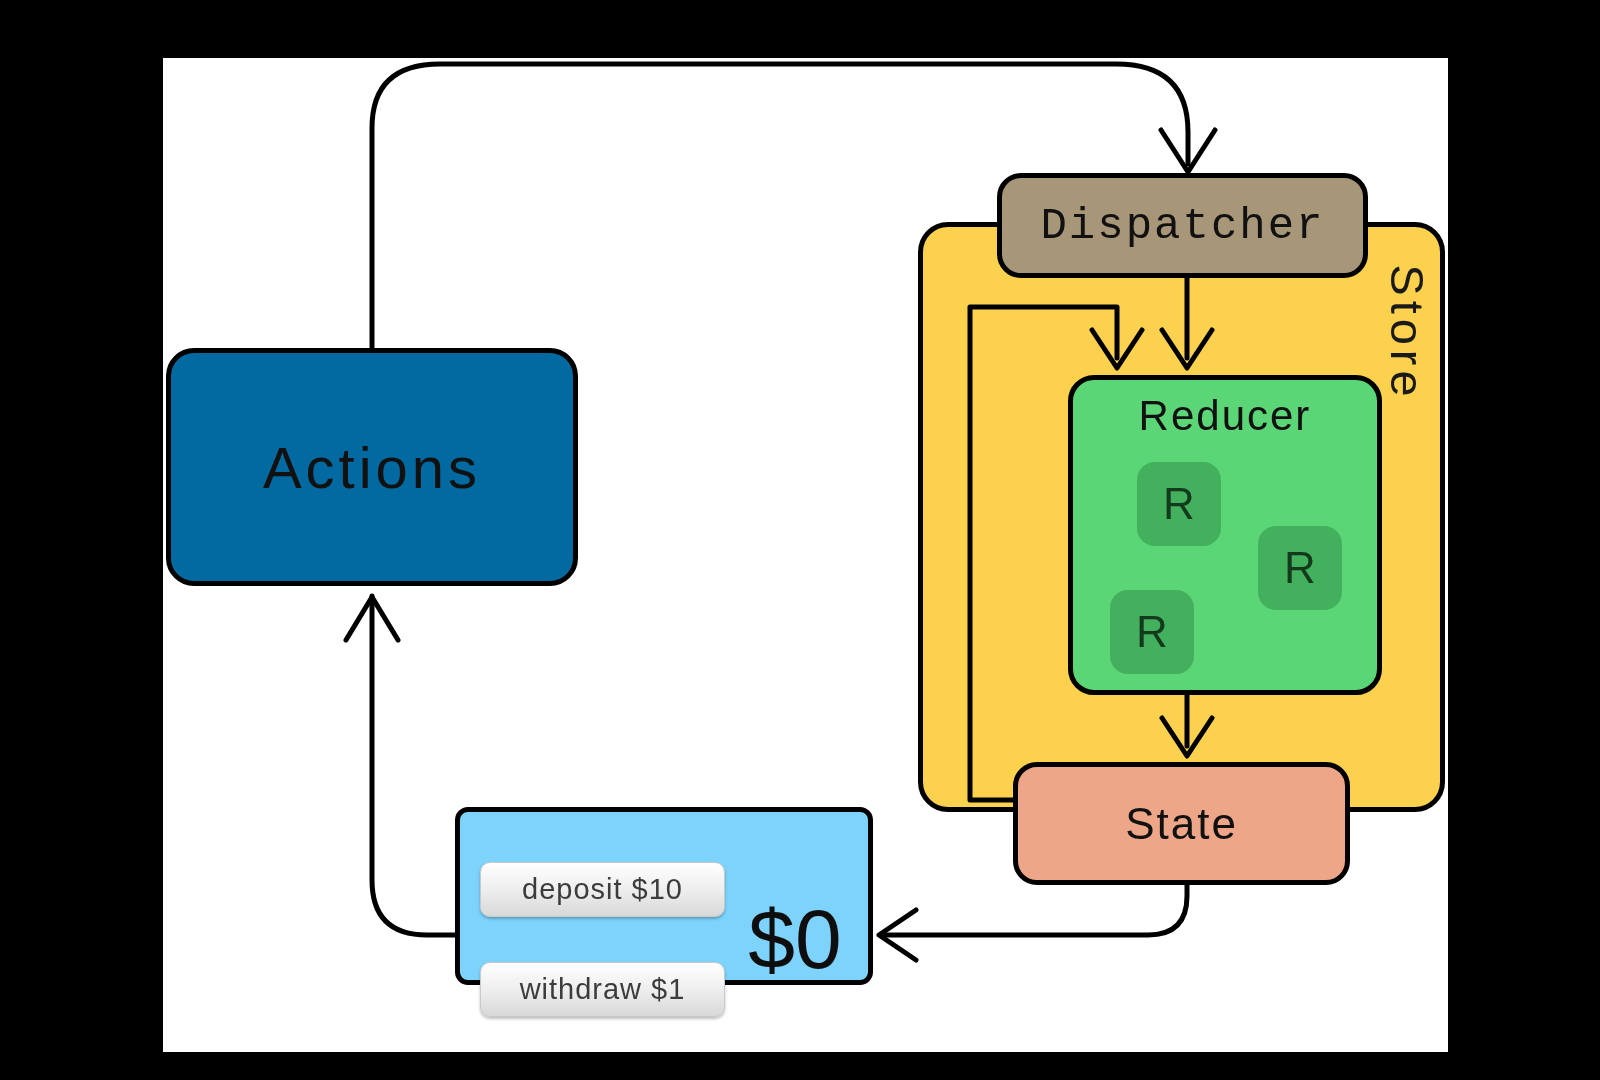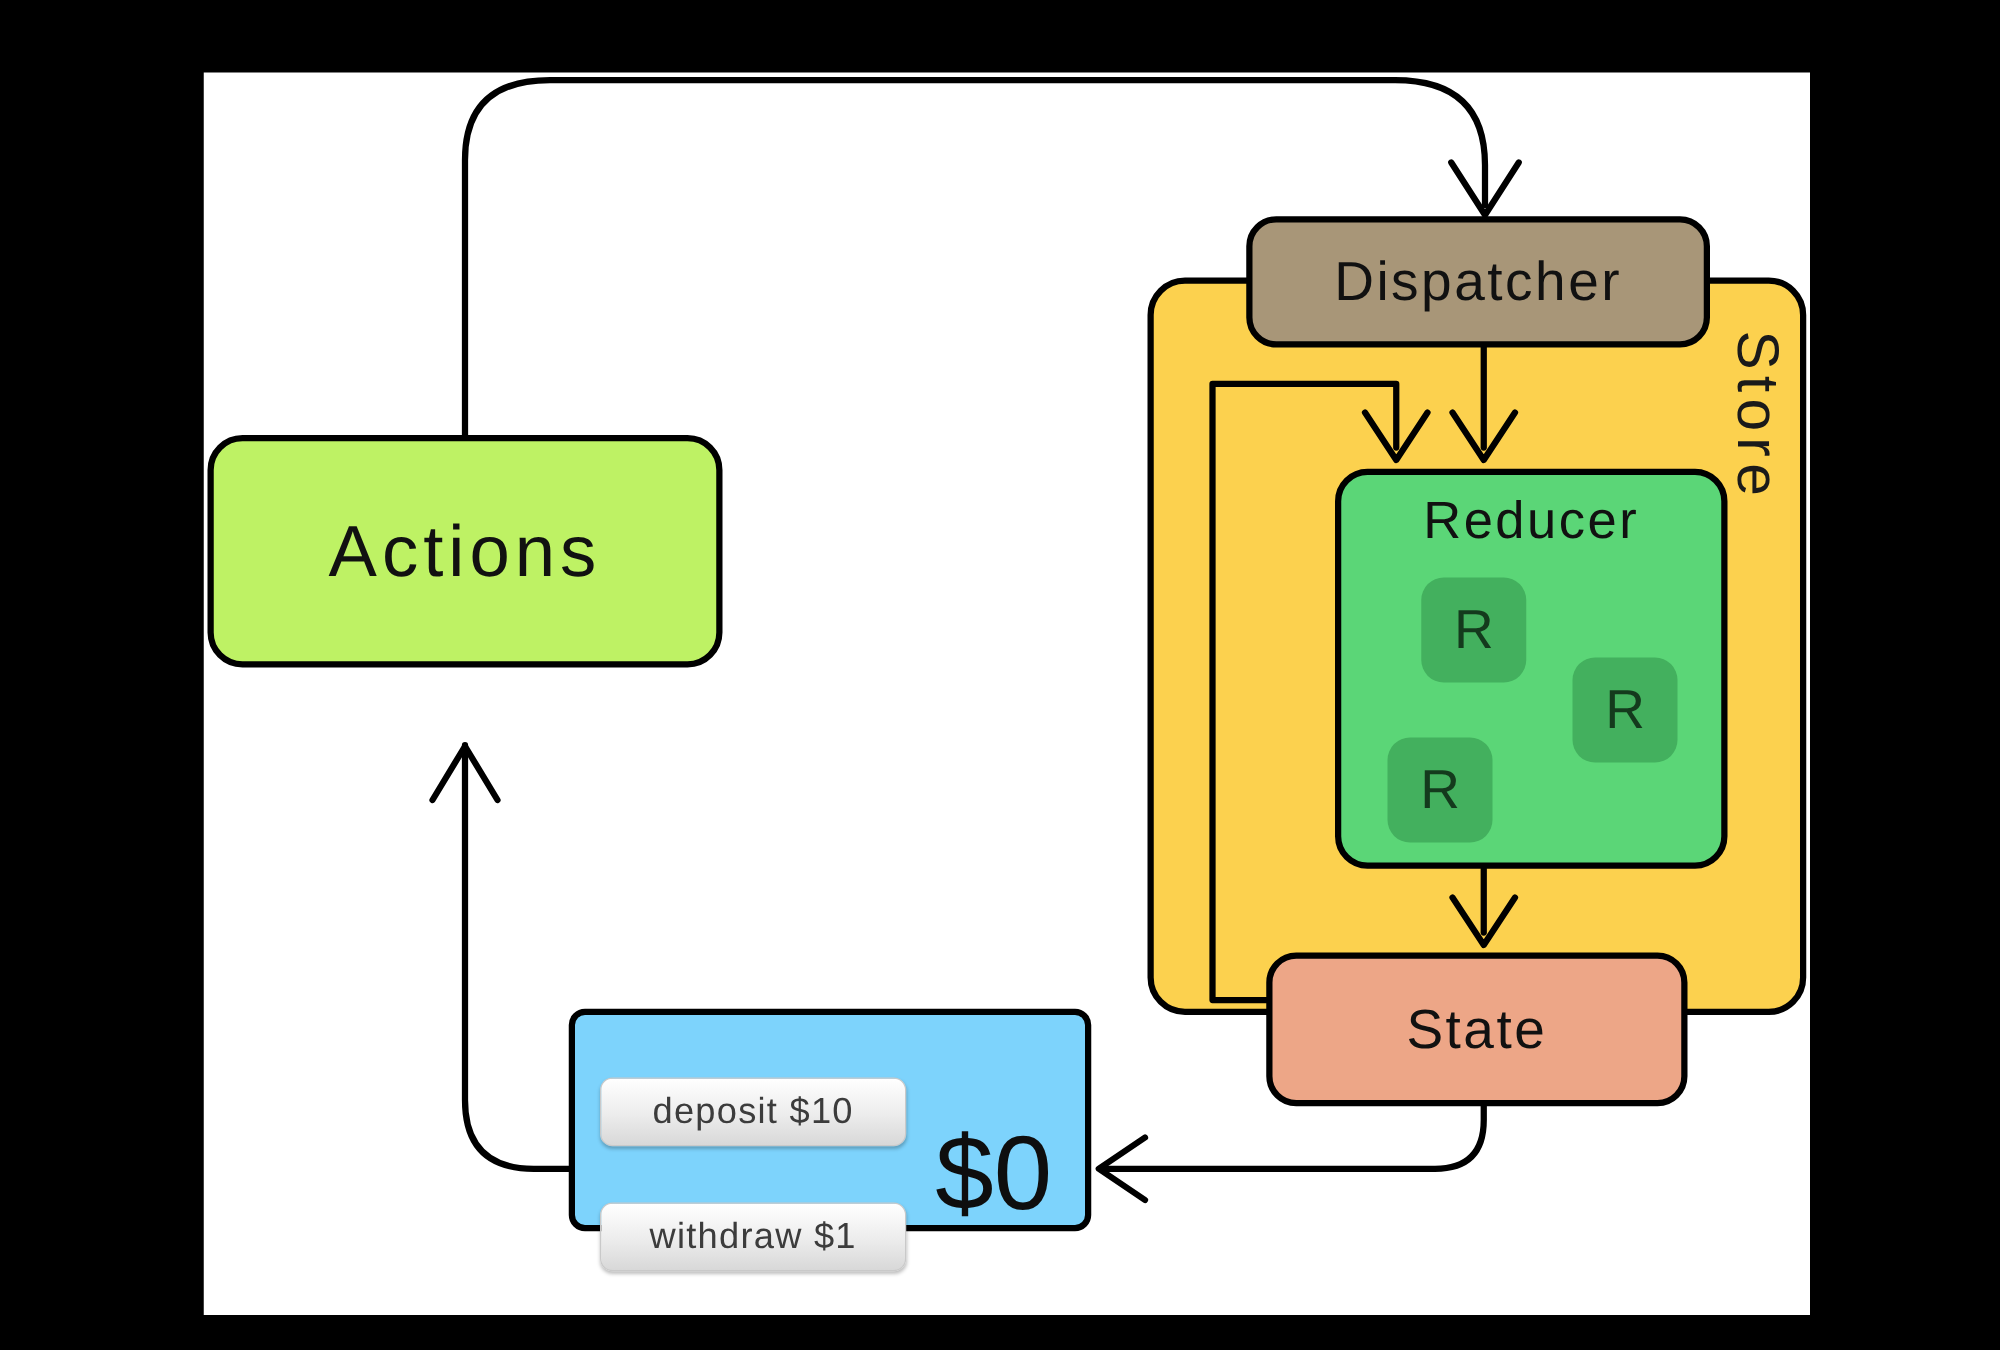--- a/index.html
+++ b/index.html
@@ -32,21 +32,21 @@
     background:#fcd14e;border-radius:30px;z-index:1;
   }
   #store-label{
     position:absolute;left:484px;top:106px;
     transform:translate(-50%,-50%) rotate(90deg);
     font-size:47px;letter-spacing:5px;white-space:nowrap;color:#1a1a1a;
   }
   #dispatcher-box{
     left:997px;top:173px;width:371px;height:105px;
     background:#a89678;border-radius:24px;
-    font-size:44px;letter-spacing:2px;
+    font-size:44px;letter-spacing:2px;font-family:Liberation Mono, monospace;
   }
   #reducer-box{
     left:1026px;top:375px;width:314px;height:320px;
     background:#5bd677;border-radius:26px;margin-left:42px;
   }
   #reducer-label{
     position:absolute;top:12px;left:0;width:100%;text-align:center;
     font-size:42px;letter-spacing:2px;
   }
   .r-chip{
@@ -57,22 +57,22 @@
   }
   #r-chip-1{left:64px;top:82px;}
   #r-chip-2{left:185px;top:146px;}
   #r-chip-3{left:37px;top:210px;}
   #state-box{
     left:1013px;top:762px;width:337px;height:123px;
     background:#eda687;border-radius:24px;
     font-size:44px;letter-spacing:2px;
   }
   #actions-box{
-    left:166px;top:348px;width:412px;height:186px;
-    background:#bef264;border-radius:28px;
+    left:166px;top:348px;width:412px;height:238px;
+    background:#0369a1;border-radius:28px;
     font-size:58px;letter-spacing:4px;
   }
   #view-box{
     left:455px;top:807px;width:418px;height:178px;
     background:#7dd3fc;border-radius:13px;
   }
   .pill-button{
     position:absolute;left:20px;width:243px;height:53px;
     border-radius:10px;border:1px solid #c9c9c9;
     background:linear-gradient(#ffffff,#ececec 55%,#d8d8d8);

